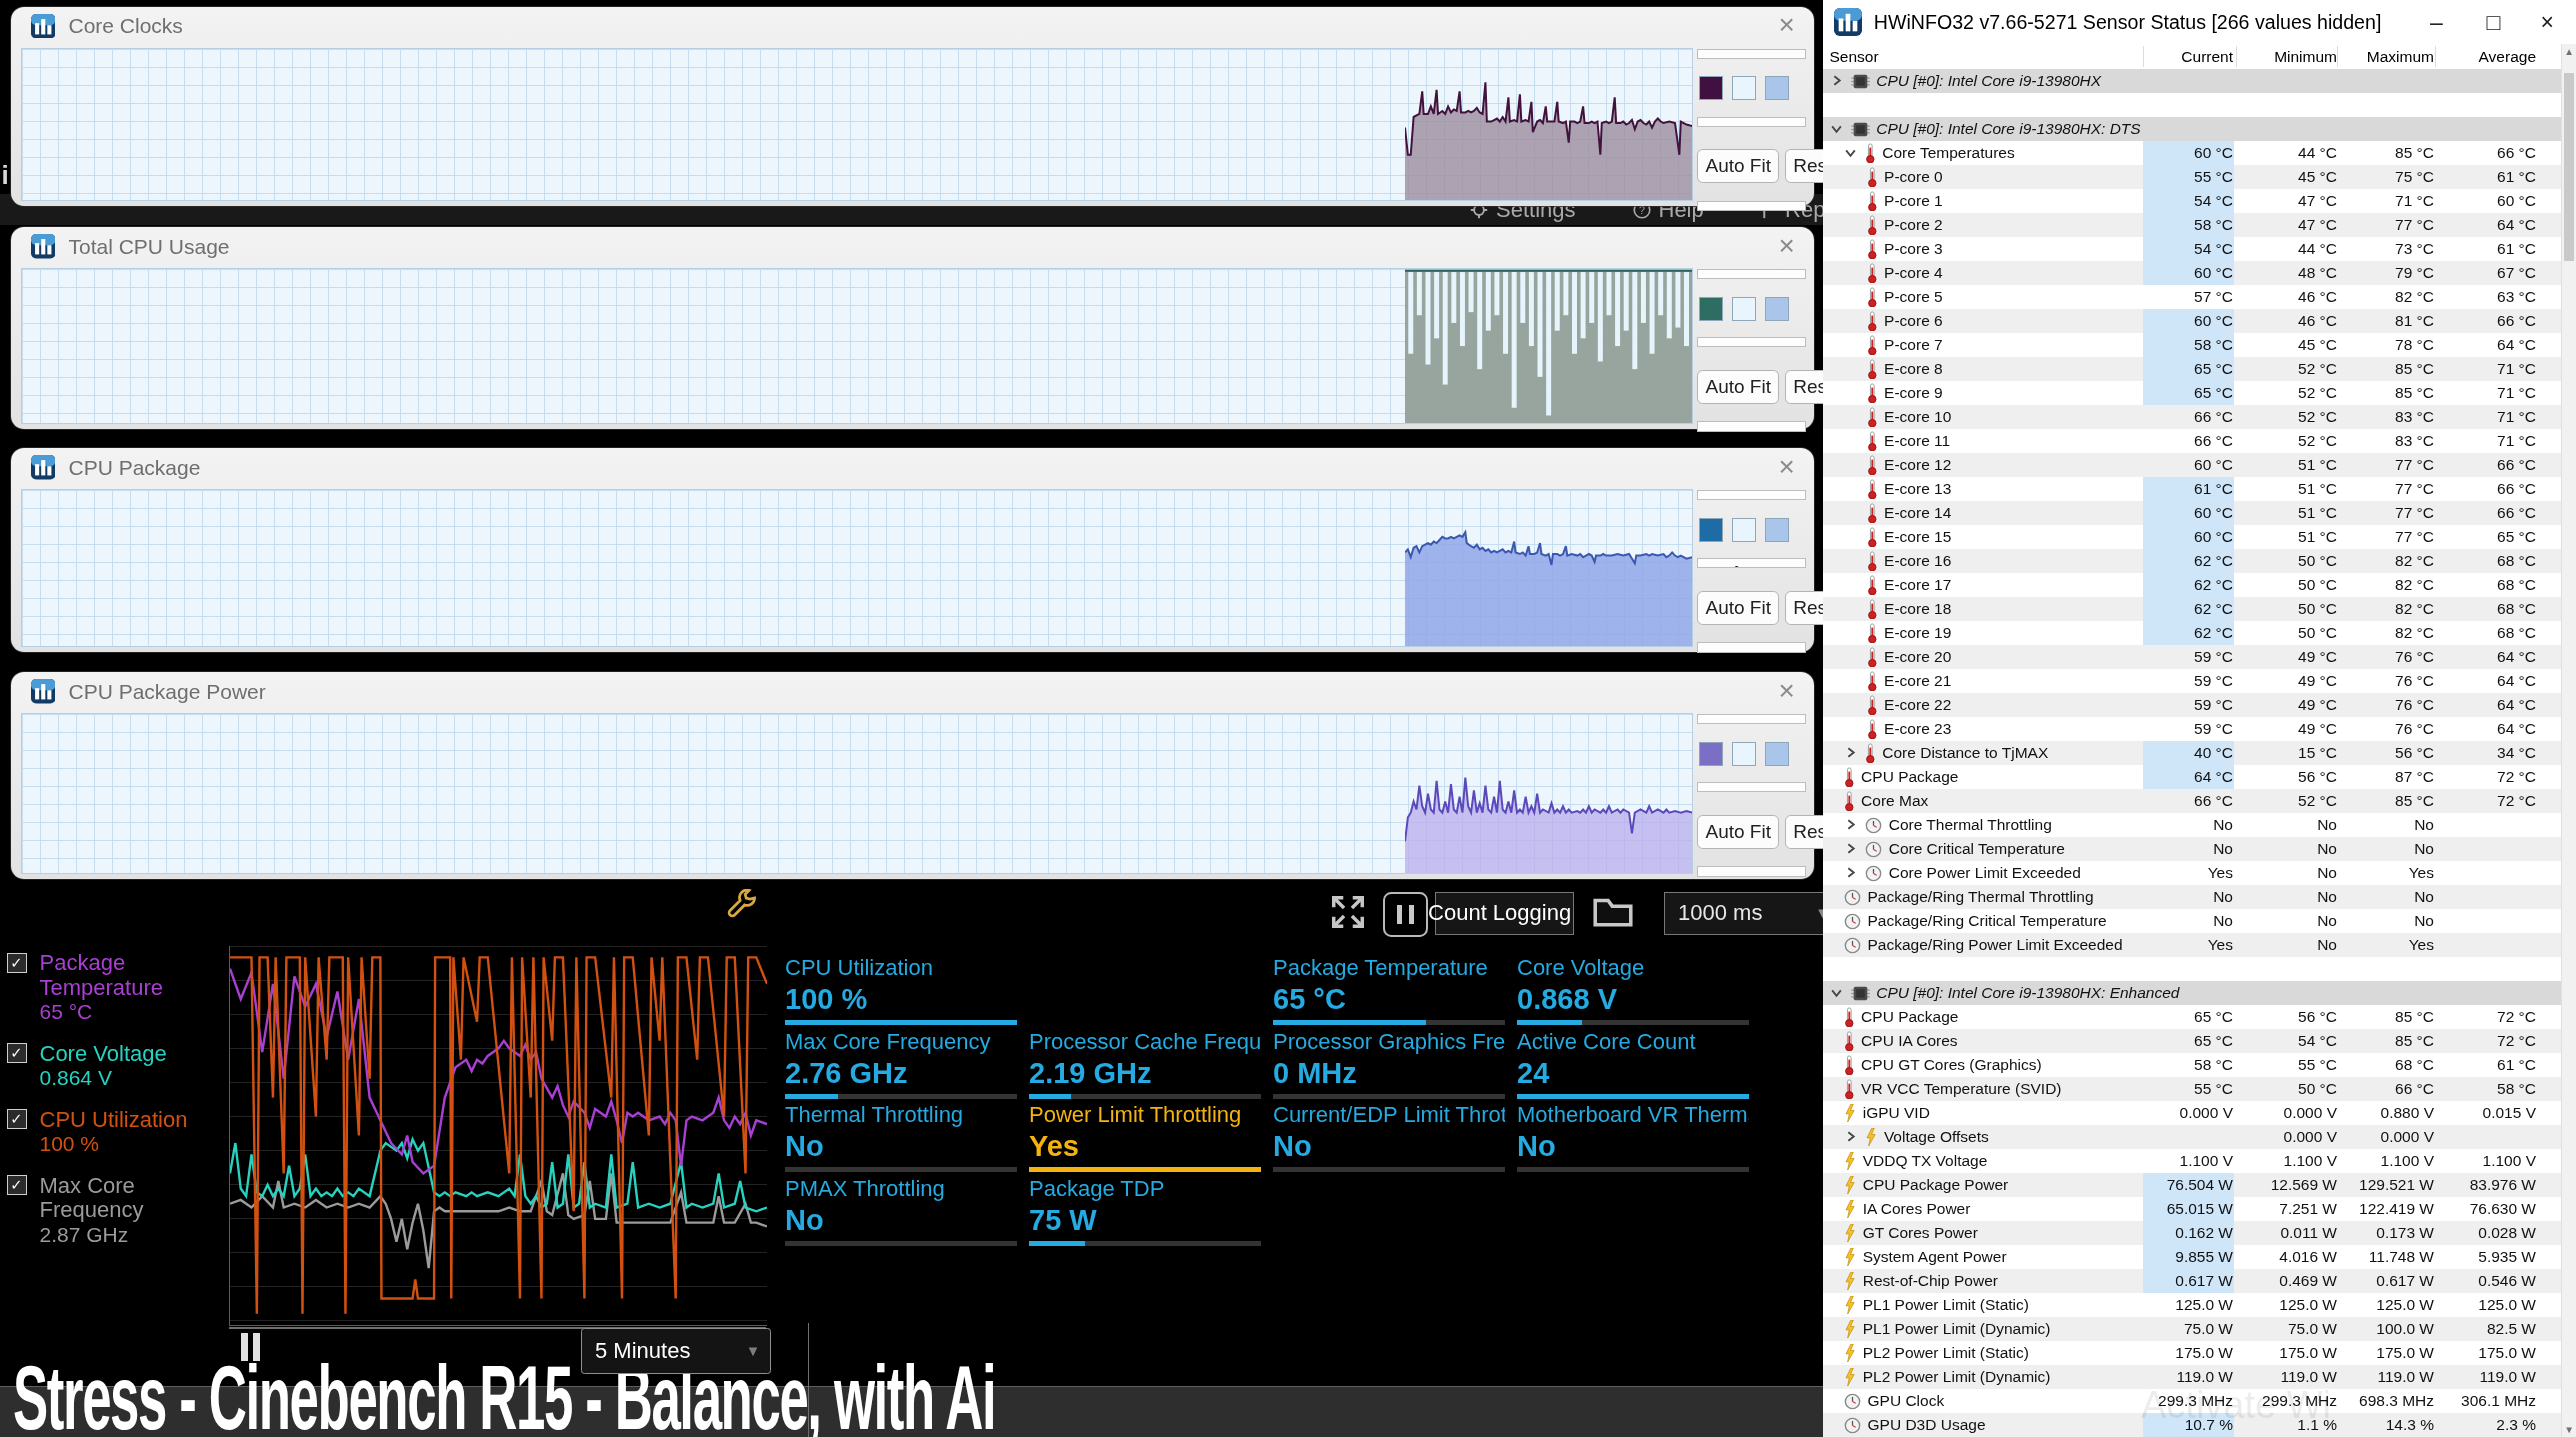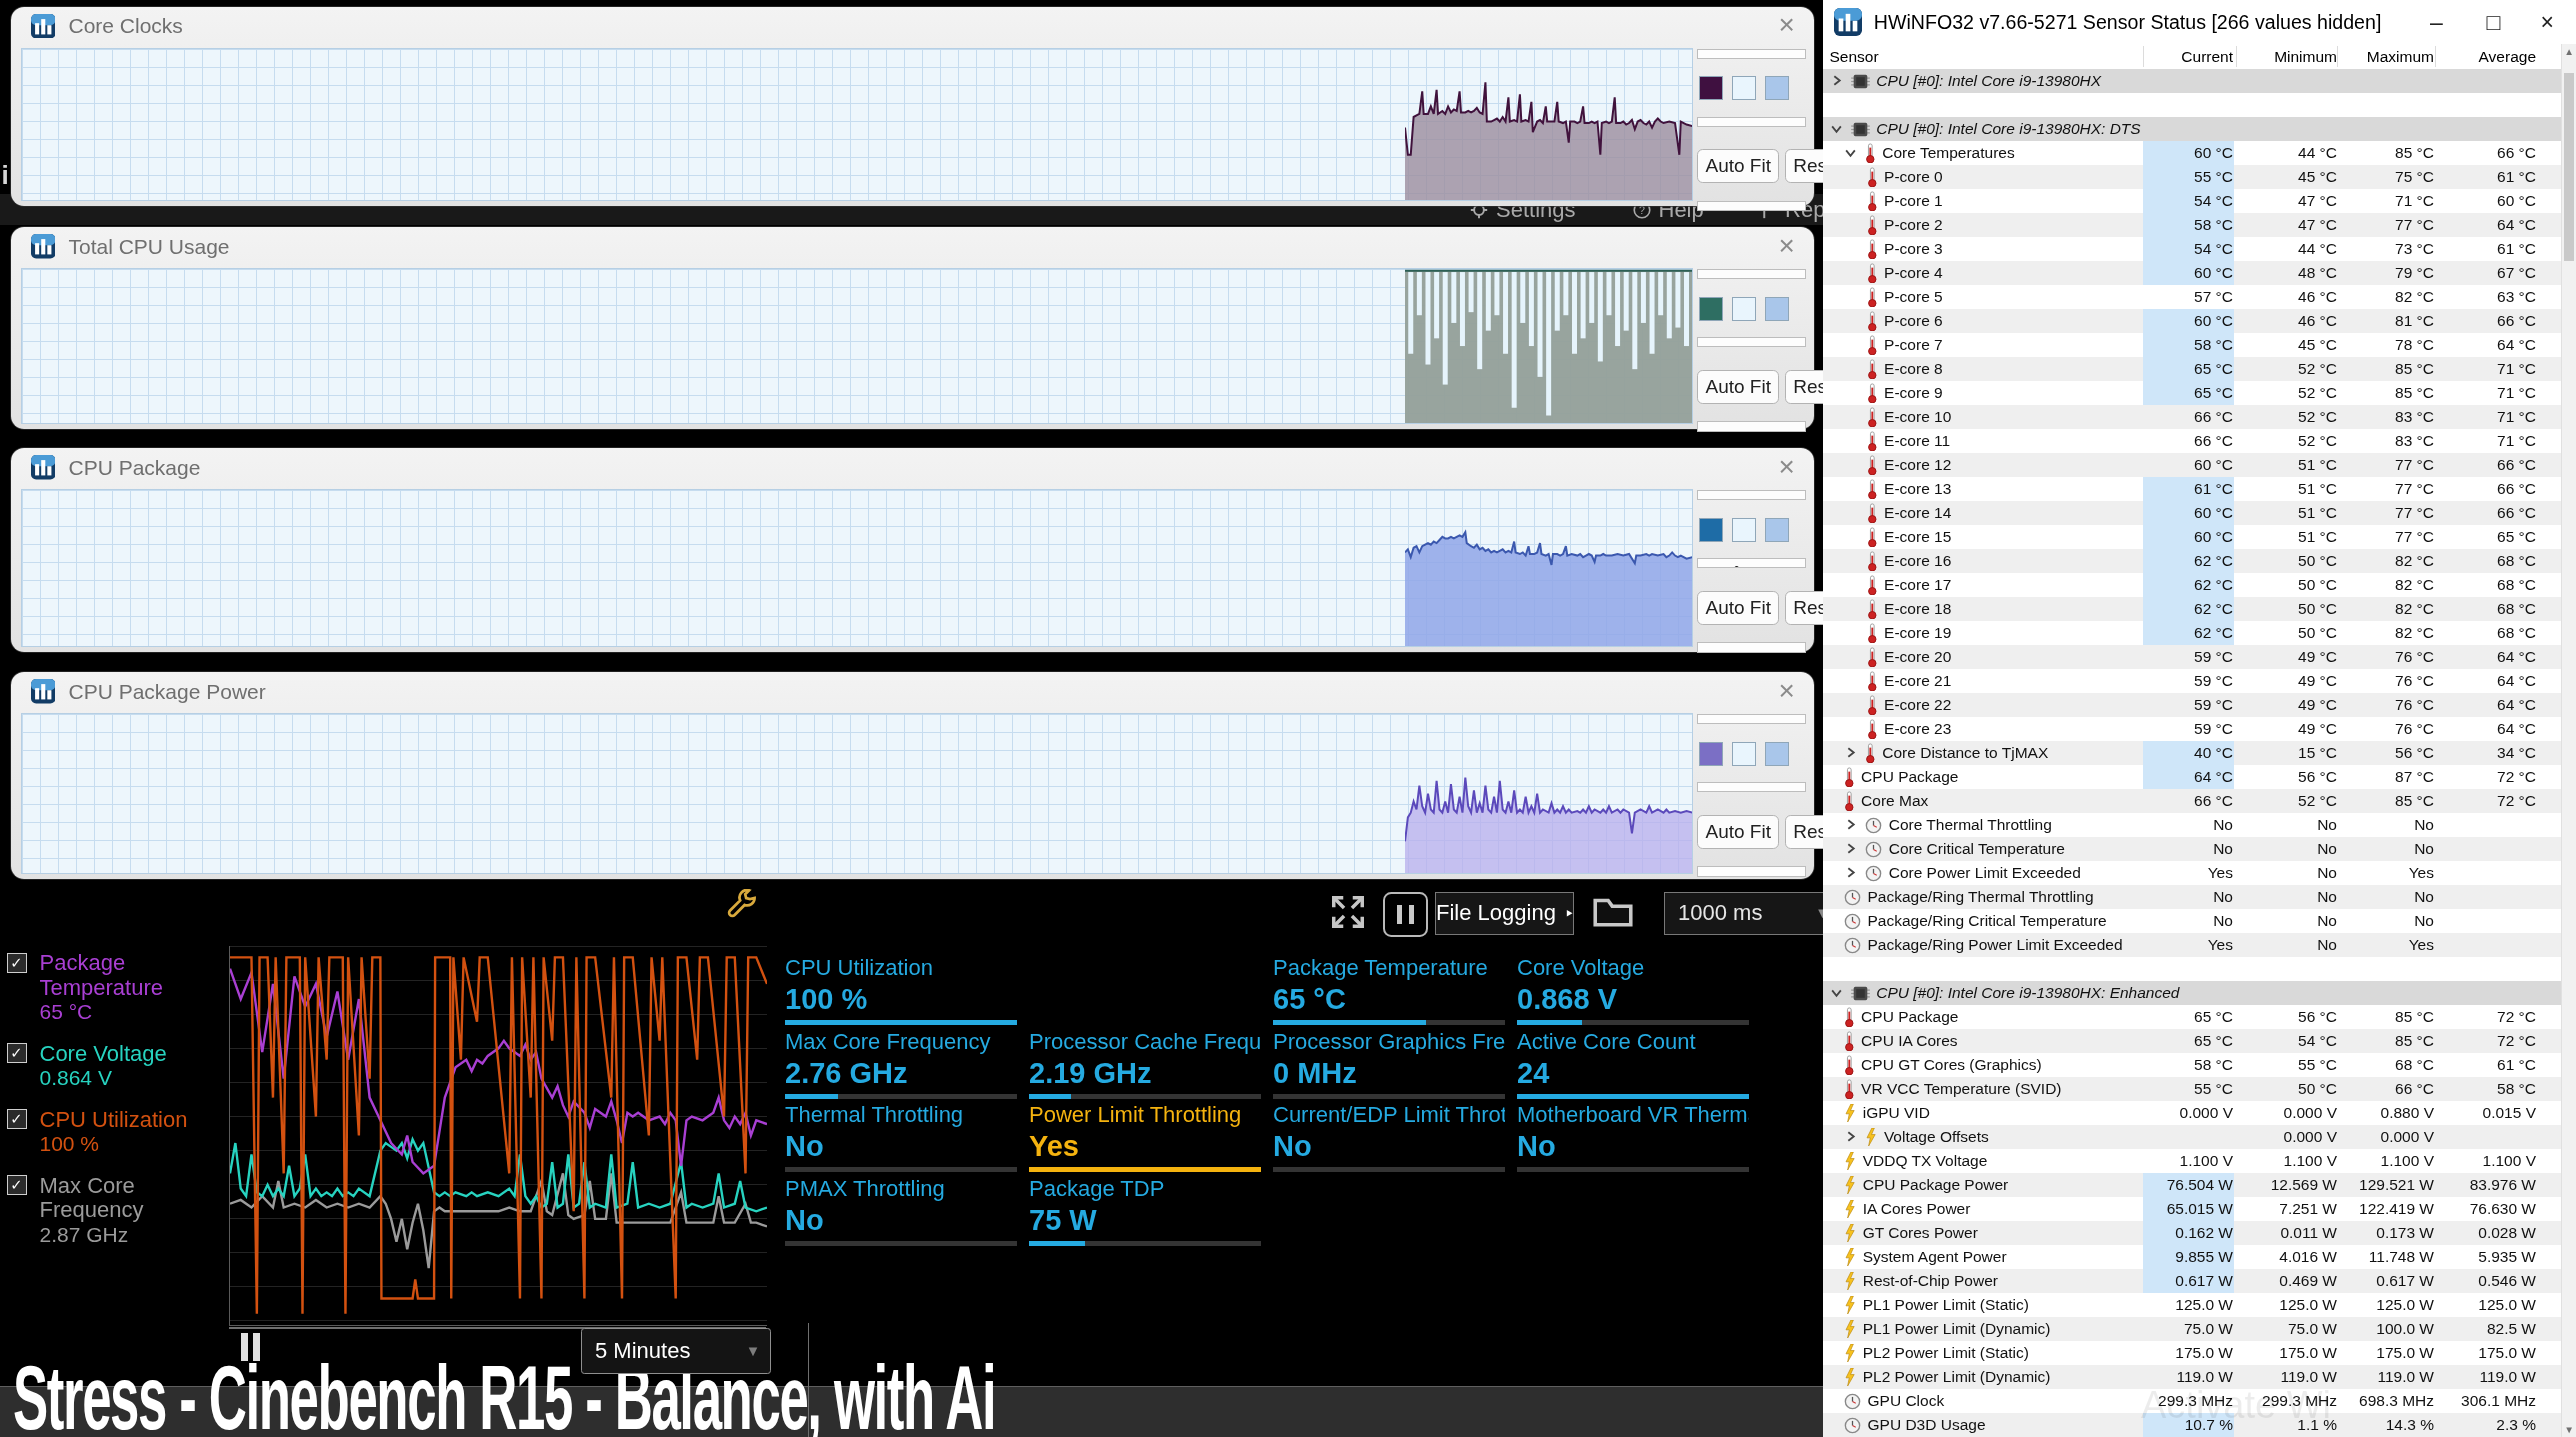--- a/index.html
+++ b/index.html
@@ -322,21 +322,21 @@
 
     <svg class="texp" viewBox="0 0 24 24" fill="none" stroke="#c6c6c6" stroke-width="2.2">
         <path d="M9 3 H3 v6 M15 3 h6 v6 M9 21 H3 v-6 M15 21 h6 v-6"></path>
         <path d="M3.5 3.5 l6 6 M20.5 3.5 l-6 6 M3.5 20.5 l6-6 M20.5 20.5 l-6-6"></path>
       </svg>
     <div class="tpause">
         <i></i>
         <i></i>
       </div>
     <div class="tbtn tfl">
-      <span>File Logging</span>
+      <span>Count Logging</span>
       <svg width="14.7" height="16.3" viewBox="0 0 18 20">
           <polygon points="2,2 16,10 2,18" fill="#fff"></polygon>
         </svg>
     </div>
     <svg class="tfolder" viewBox="0 0 26 21">
         <path d="M2 4 h8 l2.5 3.5 H24 V19 H2 z" fill="#0f0f0f" stroke="#c8c8c8" stroke-width="2.2"></path>
       </svg>
     <div class="tbtn tdd">
       <span>1000 ms</span>
       <span class="dar">▼</span>

